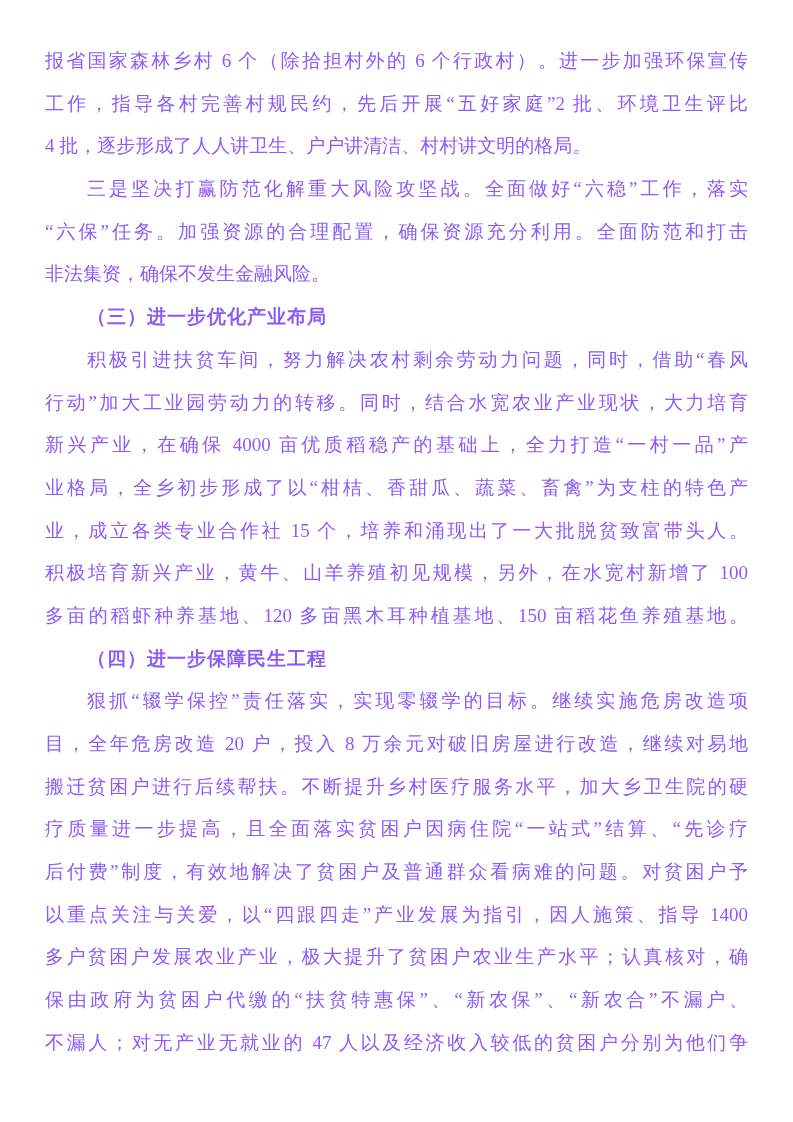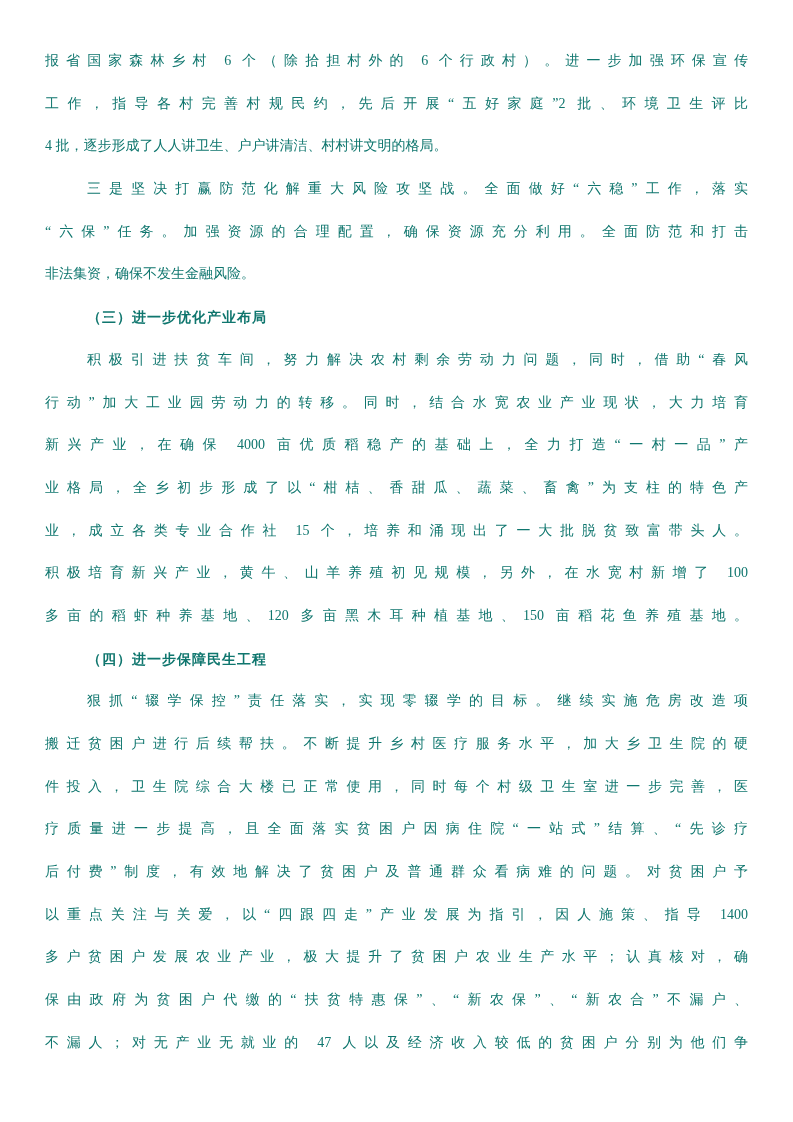--- a/index.html
+++ b/index.html
@@ -8,22 +8,22 @@
     background: #ffffff;
   }
   .page {
     position: relative;
     width: 793px;
     height: 1122px;
     background: #ffffff;
     box-sizing: border-box;
     padding: 40px 45px 0 45px;
     font-family: "Liberation Serif", "DejaVu Serif", serif;
-    font-size: 14px;
-    color: #0f766e;
+    font-size: 19px;
+    color: #8b5cf6;
     overflow: hidden;
   }
   .ln {
     height: 42.7px;
     line-height: 42.7px;
     text-align: justify;
     text-align-last: justify;
     text-justify: inter-character;
     overflow: hidden;
   }
@@ -58,22 +58,22 @@
     <div class="ln h ind">（三）进一步优化产业布局</div>
     <div class="ln ind">积极引进扶贫车间，努力解决农村剩余劳动力问题，同时，借助“春风</div>
     <div class="ln">行动”加大工业园劳动力的转移。同时，结合水宽农业产业现状，大力培育</div>
     <div class="ln">新兴产业，在确保 4000 亩优质稻稳产的基础上，全力打造“一村一品”产</div>
     <div class="ln">业格局，全乡初步形成了以“柑桔、香甜瓜、蔬菜、畜禽”为支柱的特色产</div>
     <div class="ln">业，成立各类专业合作社 15 个，培养和涌现出了一大批脱贫致富带头人。</div>
     <div class="ln">积极培育新兴产业，黄牛、山羊养殖初见规模，另外，在水宽村新增了 100</div>
     <div class="ln">多亩的稻虾种养基地、120 多亩黑木耳种植基地、150 亩稻花鱼养殖基地。</div>
     <div class="ln h ind">（四）进一步保障民生工程</div>
     <div class="ln ind">狠抓“辍学保控”责任落实，实现零辍学的目标。继续实施危房改造项</div>
+    <div class="ln">目，全年危房改造 20 户，投入 8 万余元对破旧房屋进行改造，继续对易地</div>
     <div class="ln">搬迁贫困户进行后续帮扶。不断提升乡村医疗服务水平，加大乡卫生院的硬</div>
-    <div class="ln">件投入，卫生院综合大楼已正常使用，同时每个村级卫生室进一步完善，医</div>
     <div class="ln">疗质量进一步提高，且全面落实贫困户因病住院“一站式”结算、“先诊疗</div>
     <div class="ln">后付费”制度，有效地解决了贫困户及普通群众看病难的问题。对贫困户予</div>
     <div class="ln">以重点关注与关爱，以“四跟四走”产业发展为指引，因人施策、指导 1400</div>
     <div class="ln">多户贫困户发展农业产业，极大提升了贫困户农业生产水平；认真核对，确</div>
     <div class="ln">保由政府为贫困户代缴的“扶贫特惠保”、“新农保”、“新农合”不漏户、</div>
     <div class="ln">不漏人；对无产业无就业的 47 人以及经济收入较低的贫困户分别为他们争</div>
   </div>
 </div>
 
 </body></html>

